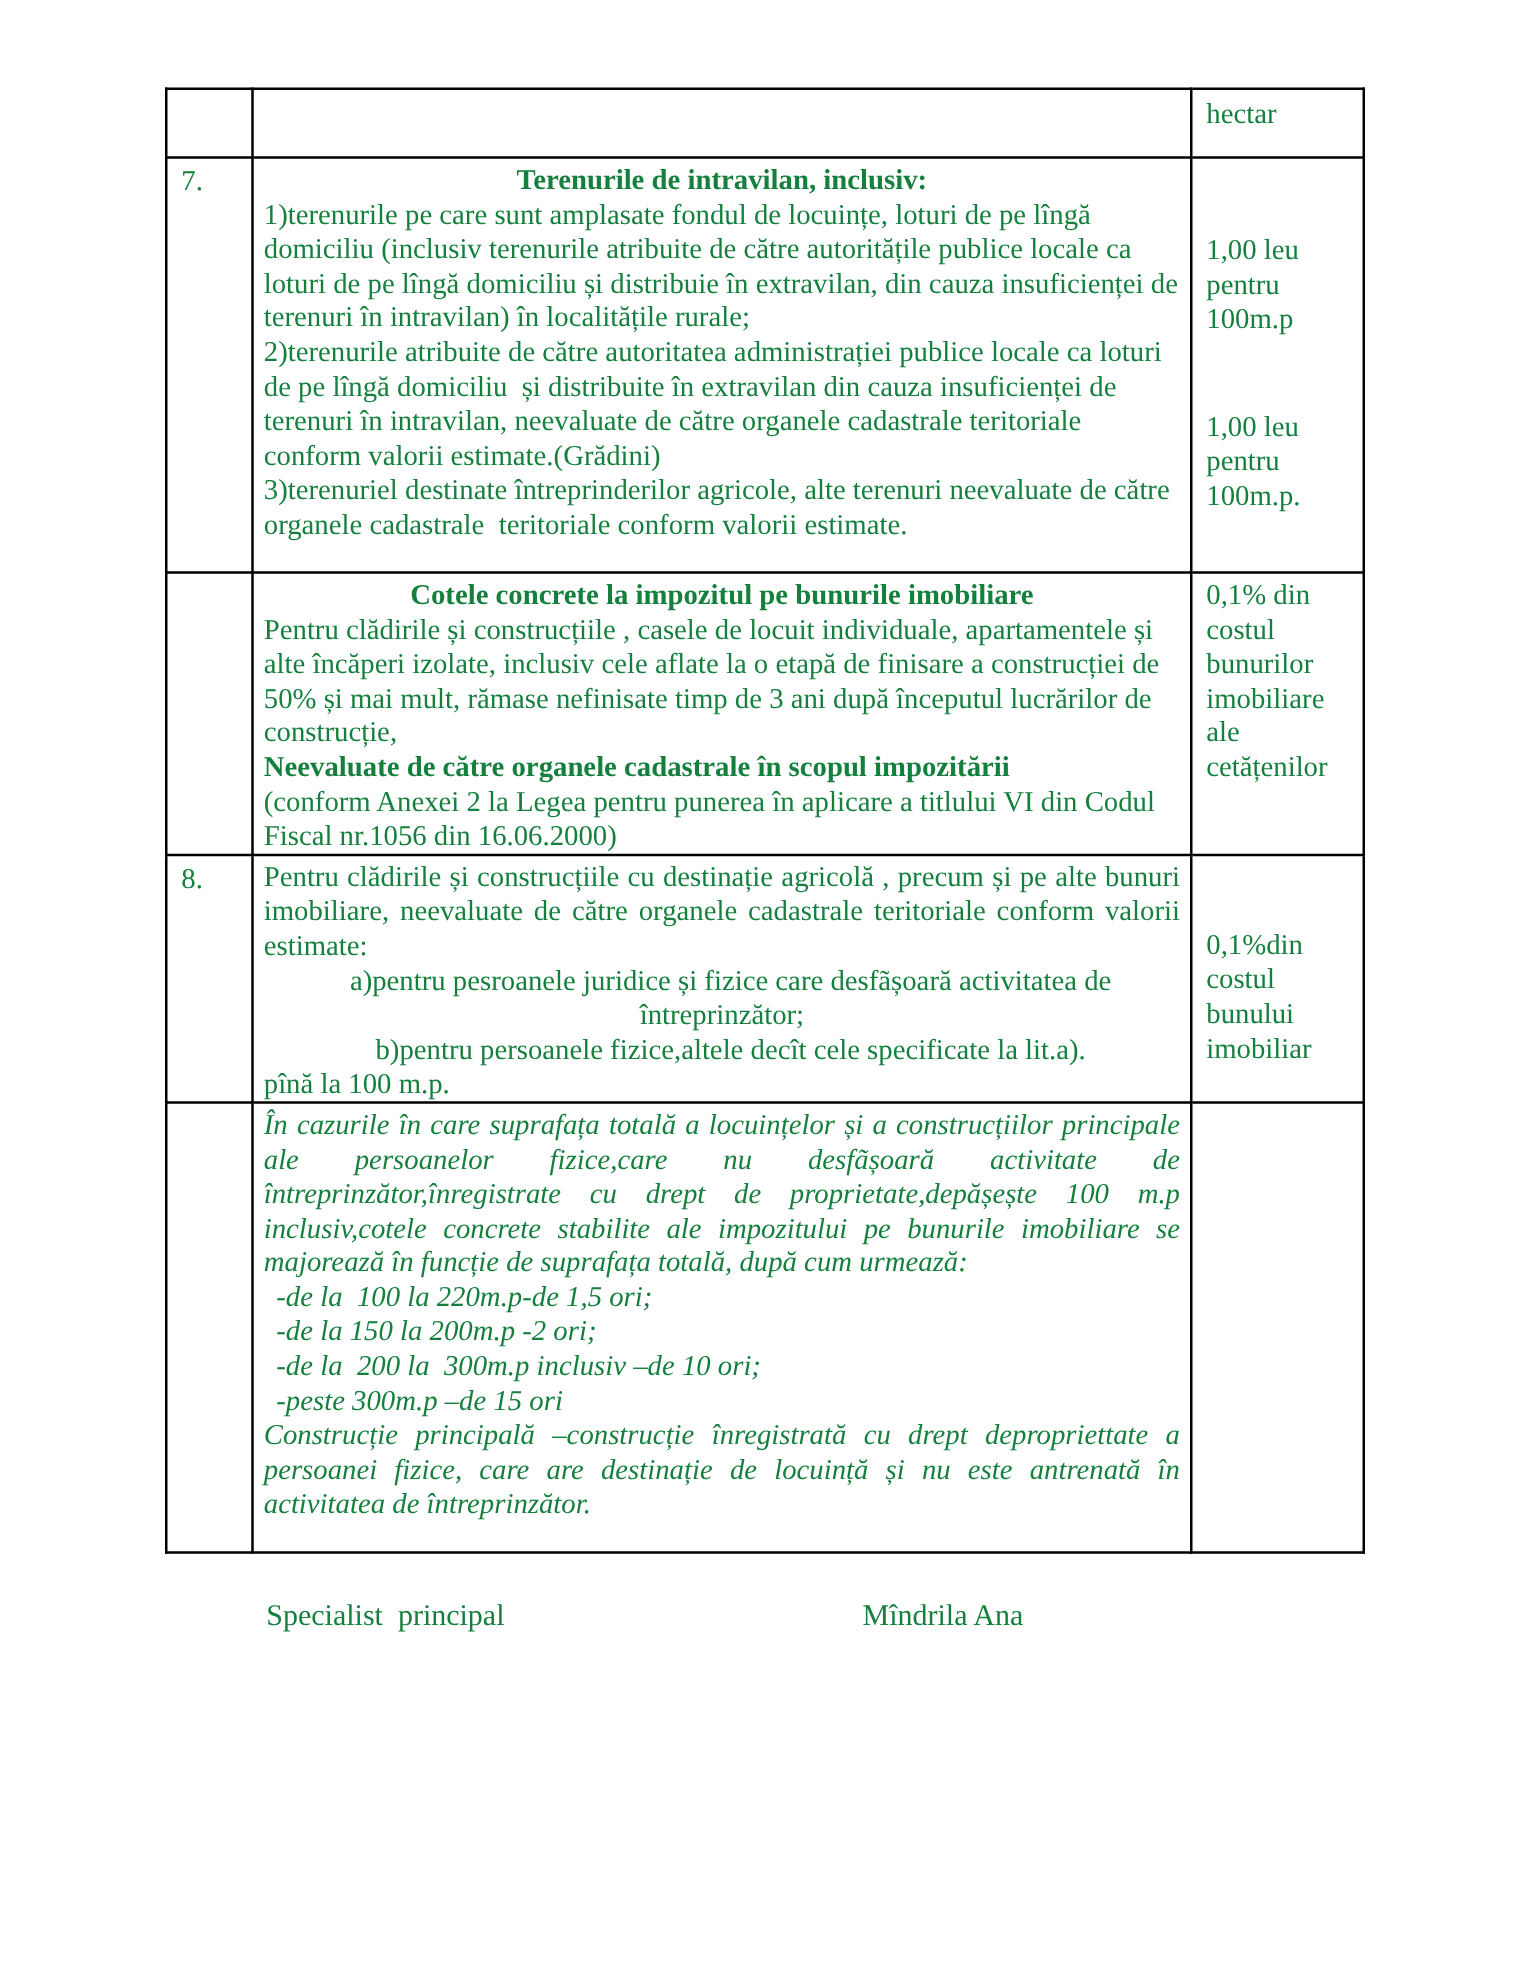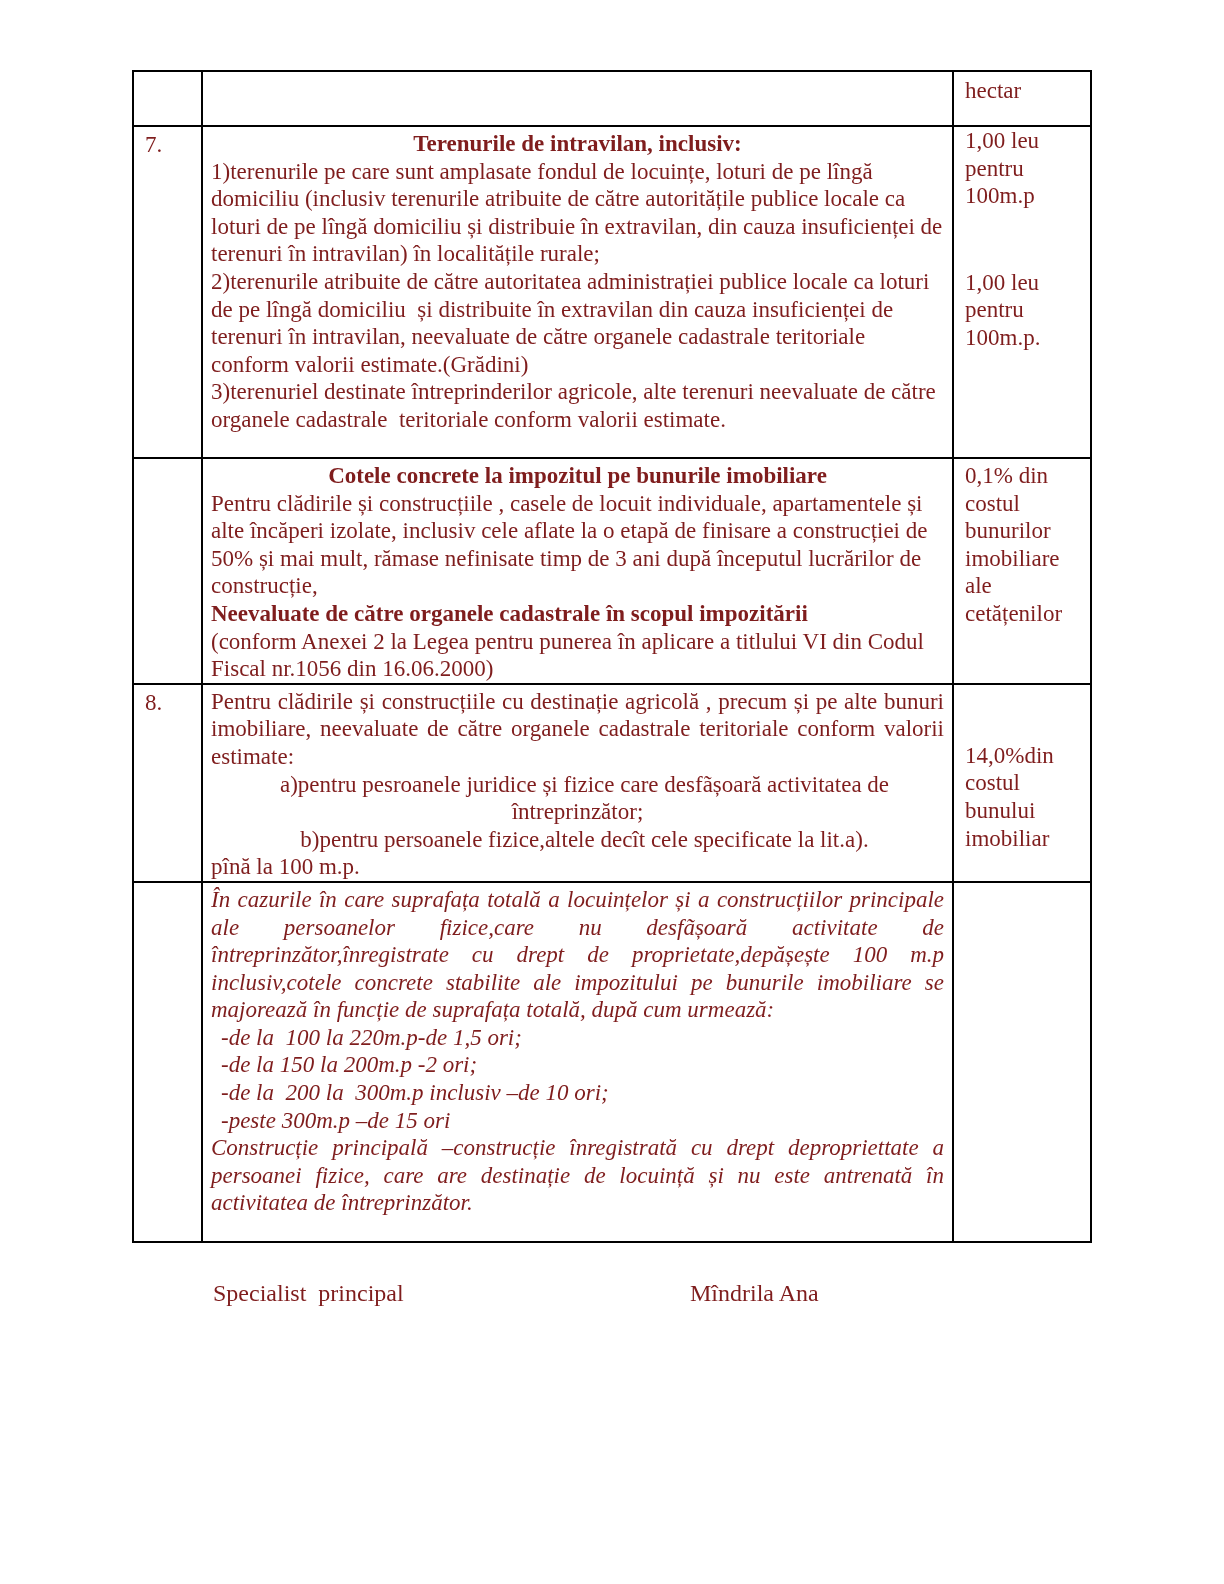--- a/index.html
+++ b/index.html
@@ -4,21 +4,21 @@
 <style>
   * { margin: 0; padding: 0; box-sizing: border-box; }
   html, body { background: #e8e8e8; }
   .page {
     position: relative;
     width: 1224px;
     height: 1584px;
     background: #ffffff;
     margin: 0 auto;
     font-family: "Liberation Serif", "DejaVu Serif", serif;
-    color: #7f1d1d;
+    color: #15803d;
   }
   table.tax-table {
     position: absolute;
     left: 132px;
     top: 70px;
     width: 958px;
     border-collapse: collapse;
     table-layout: fixed;
   }
   td {
@@ -35,21 +35,21 @@
   td.content-cell { padding: 3px 8px 0 8px; }
   td.rate-cell { padding: 0 4px 0 11px; }
 
   .center-bold { font-weight: bold; text-align: center; }
   .pre { white-space: pre-wrap; }
   .just { text-align: justify; }
   .ind { text-indent: 14px; text-align: center; }
 
   .hectar { padding-top: 5px; white-space: pre-wrap; }
   .rate-blk { white-space: pre-wrap; }
-  .r7-rate1 { }
+  .r7-rate1 { margin-top: 59px; }
   .r7-rate2 { margin-top: 59px; }
   .cot-rate { margin-top: 3px; }
   .r8-rate  { margin-top: 57px; }
 
   tr.r-head   { height: 55px; }
   tr.r-seven  { height: 332px; }
   tr.r-cote   { height: 224px; }
   tr.r-eight  { height: 192px; }
   tr.r-italic { height: 360px; }
 
@@ -121,21 +121,21 @@
       <td class="num-cell">
         <div>8.</div>
       </td>
       <td class="content-cell">
         <div class="just">Pentru clădirile și construcțiile cu destinație agricolă , precum și pe alte bunuri imobiliare, neevaluate de către organele cadastrale teritoriale conform valorii estimate:</div>
         <div class="just ind">a)pentru pesroanele juridice și fizice care desfãșoară activitatea de întreprinzător;</div>
         <div class="ind">b)pentru persoanele fizice,altele decît cele specificate la lit.a).</div>
         <div>pînă la 100 m.p.</div>
       </td>
       <td class="rate-cell">
-        <div class="rate-blk r8-rate">14,0%din costul bunului imobiliar</div>
+        <div class="rate-blk r8-rate">0,1%din costul bunului imobiliar</div>
       </td>
     </tr>
 
     <tr class="r-italic">
       <td class="num-cell"></td>
       <td class="content-cell italic-cell">
         <div class="just">În cazurile în care suprafața totală a locuințelor și a construcțiilor principale  ale persoanelor fizice,care nu desfãșoară activitate de întreprinzător,înregistrate cu drept de proprietate,depășește 100 m.p inclusiv,cotele  concrete stabilite ale impozitului pe bunurile imobiliare se majorează în funcție de suprafața totală, după cum urmează:</div>
         <div class="list-line">-de la  100 la 220m.p-de 1,5 ori;</div>
         <div class="list-line">-de la 150 la 200m.p -2 ori;</div>
         <div class="list-line">-de la  200 la  300m.p inclusiv –de 10 ori;</div>

